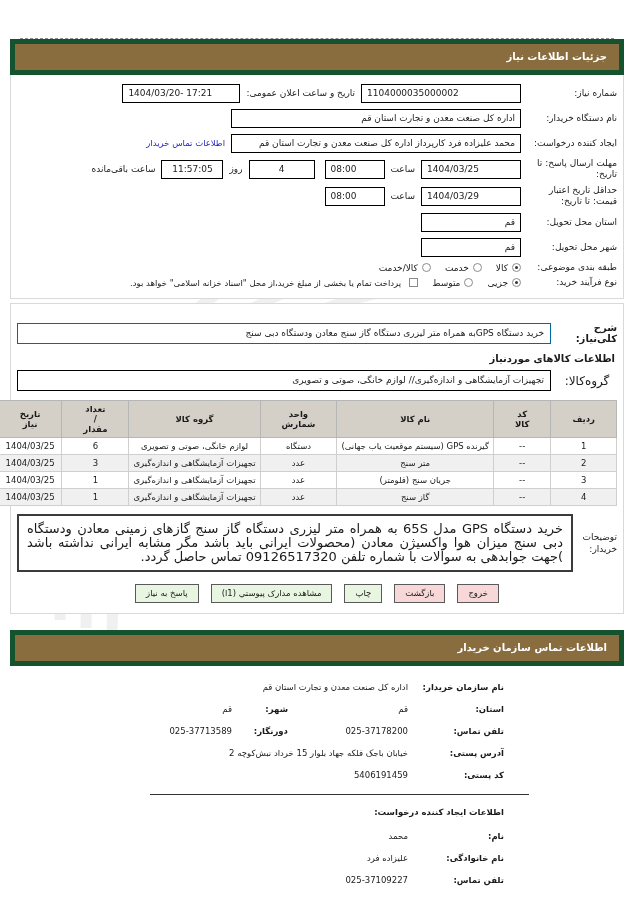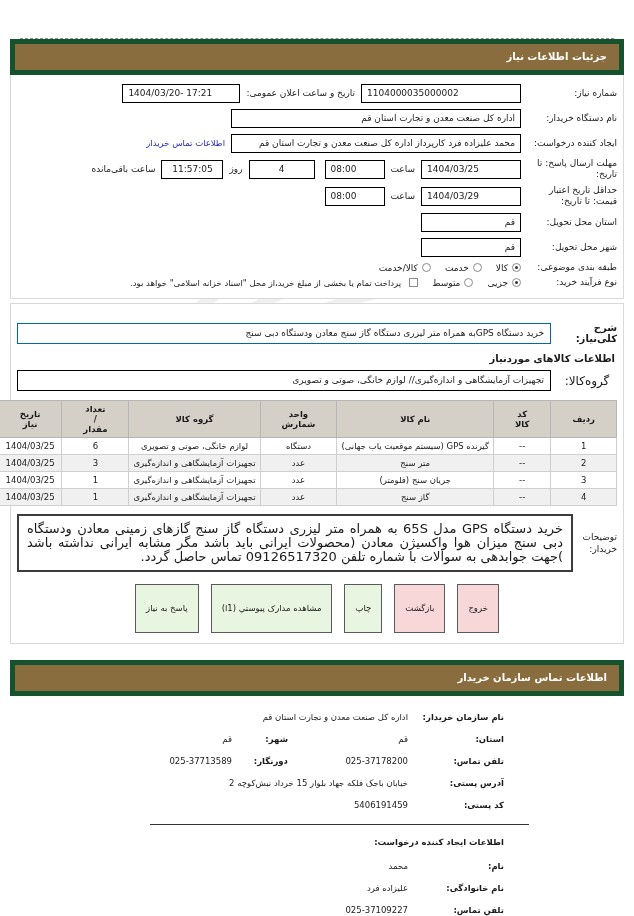--- a/index.html
+++ b/index.html
@@ -215,21 +215,21 @@
     min-height: 50px;
   }
 
   
   .btnbar {
     display: flex; justify-content: center; align-items: center;
     gap: 12px; margin: 12px 0 4px 0;
   }
   .btn {
     border: 1px solid #5a5a5a;
-    padding: 18px 10px;
+    padding: 3px 10px;
     font-size: 8.5px;
     line-height: 11px;
     cursor: pointer;
     white-space: nowrap;
     font-family: inherit;
   }
   .btn.green { background: #e8f5e0; color: #1a1a1a; }
   .btn.pink  { background: #f8d7d8; color: #1a1a1a; }
 
   

